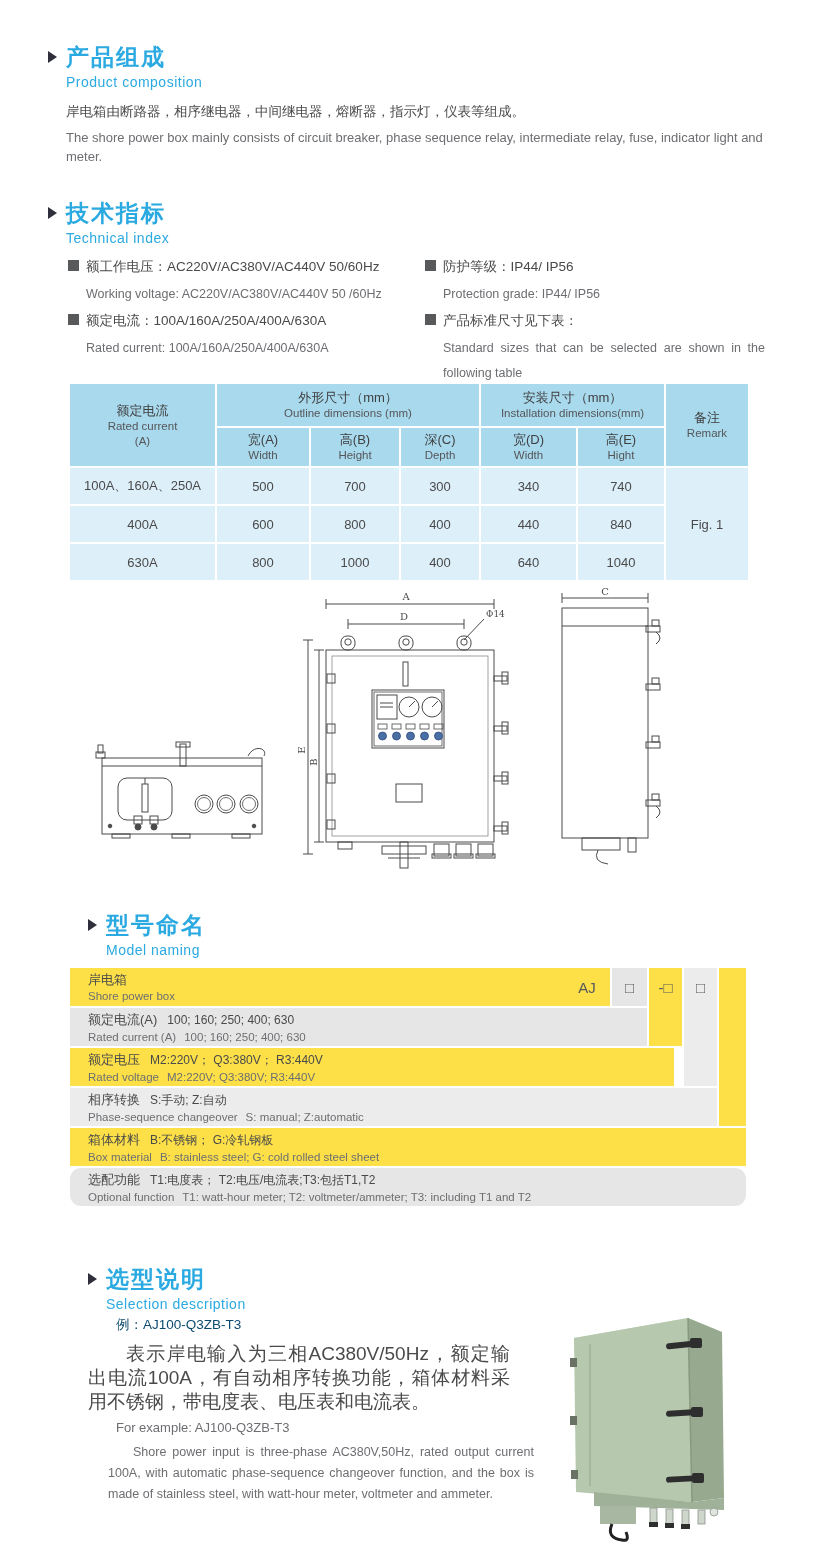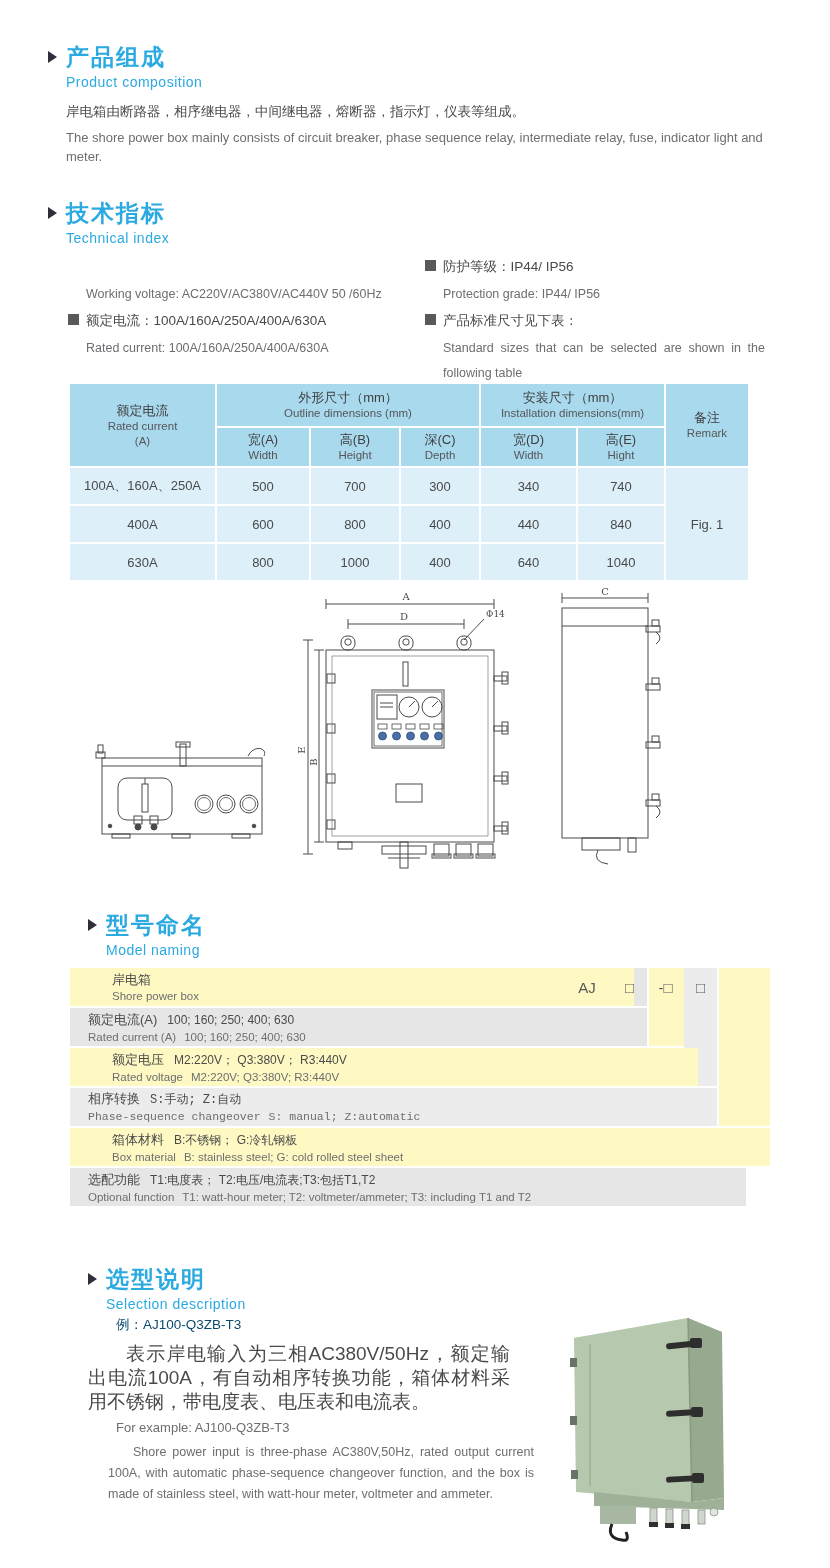--- a/index.html
+++ b/index.html
@@ -26,21 +26,21 @@
   table.size td{text-align:center;vertical-align:middle;padding:0;}
   td.hd{background:#a9d9ec;}
   td.bd{background:#ddeff9;color:#4a4a4b;font-size:13px;}
   .hd .cn{font-size:13px;color:#3f4042;line-height:17px;}
   .hd .en{font-size:11.5px;color:#55565a;line-height:15px;}
 
   
   .mt{position:absolute;left:70px;top:968px;width:676px;height:240px;}
   .band{position:absolute;left:0;height:38px;}
   .mcol{position:absolute;}
-  .blue{background:#fef9c3;padding-left:24px;}
+  .blue{background:#fde047;}
   .gray{background:#e6e6e6;}
   .gray2{background:#ececec;}
   .band .inner{padding:3px 0 0 18px;}
   .m-cn{font-size:13px;color:#4a4a4b;line-height:17px;white-space:nowrap;}
   .m-cn .val{font-size:12px;margin-left:10px;}
   .m-en{font-size:11.5px;color:#6d6e71;line-height:16px;white-space:nowrap;}
   .m-en .val{margin-left:8px;}
   .code{position:absolute;top:0;height:38px;display:flex;align-items:center;justify-content:center;font-size:15px;color:#58595b;}
 
   
@@ -67,20 +67,21 @@
   <div class="abs en-text" style="left:66px;top:128px;width:730px;">The shore power box mainly consists of circuit breaker, phase sequence relay, intermediate relay, fuse, indicator light and meter.</div>
 
   <div class="sec-head" style="left:48px;top:200px;">
     <span class="tri"></span>
     <div>
       <div class="sec-cn">技术指标</div>
       <div class="sec-en">Technical index</div>
     </div>
   </div>
 
+  <div class="spec-cn" style="left:68px;top:258px;"><span class="bullet"></span><span>额工作电压：AC220V/AC380V/AC440V  50/60Hz</span></div>
   <div class="spec-en" style="left:86px;top:282px;">Working voltage: AC220V/AC380V/AC440V 50 /60Hz</div>
 
   <div class="spec-cn" style="left:68px;top:312px;"><span class="bullet"></span><span>额定电流：100A/160A/250A/400A/630A</span></div>
   <div class="spec-en" style="left:86px;top:336px;">Rated current: 100A/160A/250A/400A/630A</div>
 
   <div class="spec-cn" style="left:425px;top:258px;"><span class="bullet"></span><span>防护等级：IP44/ IP56</span></div>
   <div class="spec-en" style="left:443px;top:282px;">Protection grade: IP44/ IP56</div>
 
   <div class="spec-cn" style="left:425px;top:312px;"><span class="bullet"></span><span>产品标准尺寸见下表：</span></div>
   <div class="spec-en" style="left:443px;top:336px;width:322px;text-align:justify;">Standard sizes that can be selected are shown in the following table</div>
@@ -333,33 +334,33 @@
         <div class="m-cn"><span>额定电流(A)</span><span class="val">100; 160; 250; 400; 630</span></div>
         <div class="m-en"><span>Rated current (A)</span><span class="val">100; 160; 250; 400; 630</span></div>
       </div>
     </div>
     <div class="band blue" style="top:80px;width:604px;">
       <div class="inner">
         <div class="m-cn"><span>额定电压</span><span class="val">M2:220V； Q3:380V； R3:440V</span></div>
         <div class="m-en"><span>Rated voltage</span><span class="val">M2:220V;  Q3:380V;  R3:440V</span></div>
       </div>
     </div>
-    <div class="band gray2" style="top:120px;width:647px;font-family:Liberation Mono, monospace;">
+    <div class="band gray2" style="top:120px;width:647px;">
       <div class="inner">
         <div class="m-cn"><span>相序转换</span><span class="val">S:手动; Z:自动</span></div>
         <div class="m-en"><span>Phase-sequence changeover</span><span class="val">S: manual;  Z:automatic</span></div>
       </div>
     </div>
     <div class="band blue" style="top:160px;width:676px;">
       <div class="inner">
         <div class="m-cn"><span>箱体材料</span><span class="val">B:不锈钢；  G:冷轧钢板</span></div>
         <div class="m-en"><span>Box material</span><span class="val">B: stainless steel; G: cold rolled steel sheet</span></div>
       </div>
     </div>
-    <div class="band gray" style="top:200px;width:676px;">
+    <div class="band gray" style="top:200px;width:676px;border-radius:11px;">
       <div class="inner">
         <div class="m-cn"><span>选配功能</span><span class="val">T1:电度表； T2:电压/电流表;T3:包括T1,T2</span></div>
         <div class="m-en"><span>Optional function</span><span class="val">T1: watt-hour meter; T2: voltmeter/ammeter; T3: including T1 and T2</span></div>
       </div>
     </div>
 
     <div class="code" style="left:494px;width:46px;">AJ</div>
     <div class="code" style="left:542px;width:35px;">□</div>
     <div class="code" style="left:579px;width:33px;">-□</div>
     <div class="code" style="left:614px;width:33px;">□</div>

